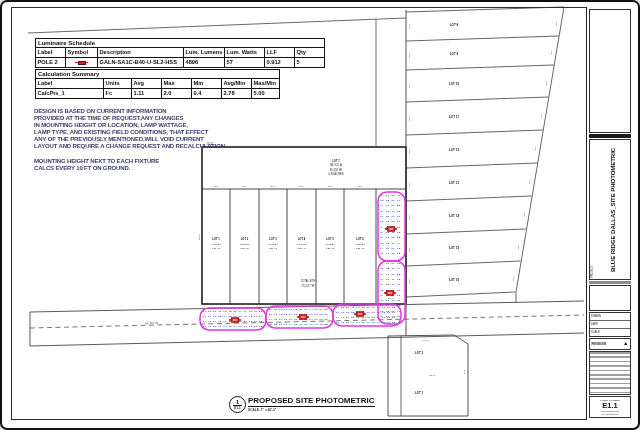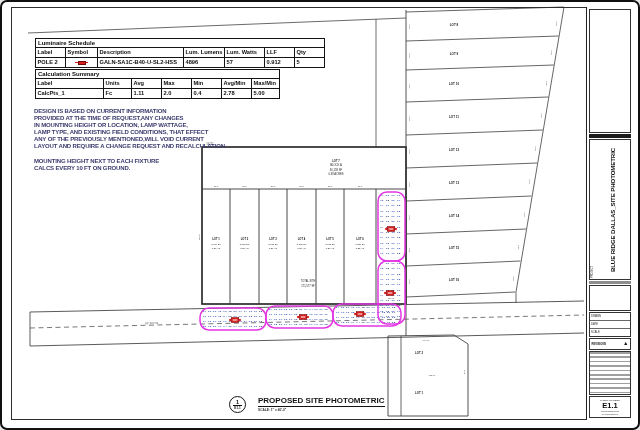--- a/index.html
+++ b/index.html
@@ -21,21 +21,21 @@
   .tbl-cell:first-child{border-left:none}
   .sym-box{display:inline-block;width:8px;height:4px;background:#da1f1f;border:0.5px solid #6d0909}
   .sym-wing{display:inline-block;width:2.6px;height:1.8px;background:#da1f1f}
 
   
   .notes{position:absolute;left:32px;top:106px;width:205px;z-index:2}
   .note-line{font-size:6px;line-height:7.1px;font-weight:bold;color:#3b3b6d;letter-spacing:-0.15px;
              white-space:nowrap;min-height:7.1px}
 
   
-  .dlabel{position:absolute;left:227px;top:394px;display:flex;align-items:flex-start;gap:12px;z-index:3;background:#fff}
+  .dlabel{position:absolute;left:227px;top:394px;display:flex;align-items:flex-start;gap:2px;z-index:3;background:#fff}
   .dcircle{width:17px;height:17px;border:1.3px solid #141414;border-radius:50%;display:flex;flex-direction:column;
            align-items:center;justify-content:center;background:#fff;flex:none}
   .dnum{font-size:5.5px;font-weight:bold;line-height:6px;border-bottom:0.8px solid #141414;padding:0 2.5px;color:#111}
   .dref{font-size:3.1px;font-weight:bold;line-height:4.5px;color:#111}
   .dtitle{font-size:8px;font-weight:bold;color:#141414;border-bottom:1.5px solid #141414;padding-bottom:1px;white-space:nowrap}
   .dscale{font-size:3.2px;font-weight:bold;color:#333;margin-top:1px}
 
   
   .tb{position:absolute;left:584px;top:5px;width:47px;height:413px;border-left:1.2px solid #222;
       background:#fff;padding:2px;display:flex;flex-direction:column;z-index:3}

